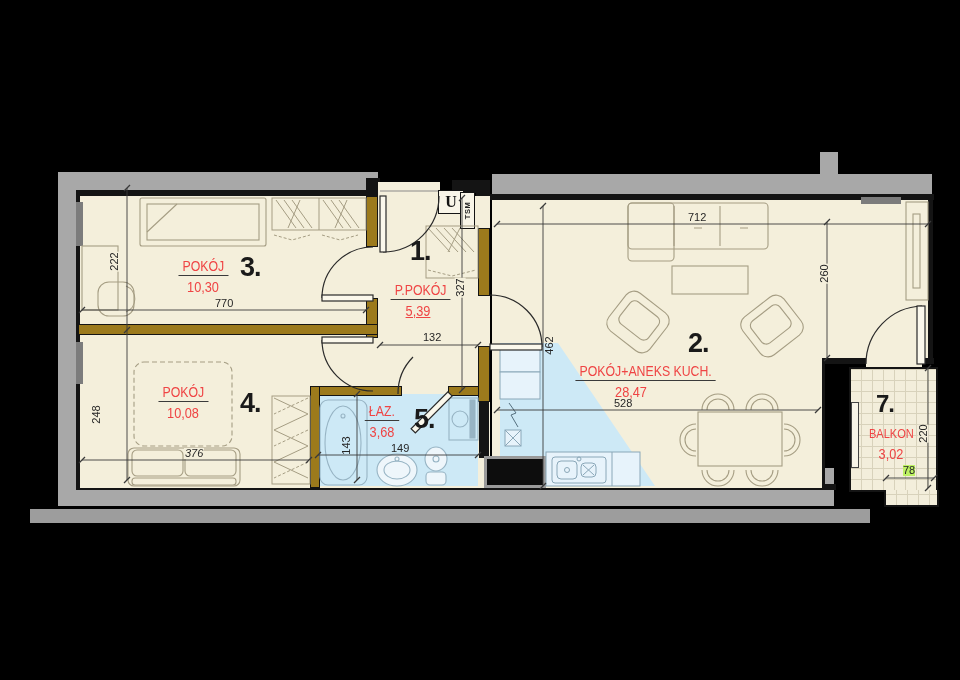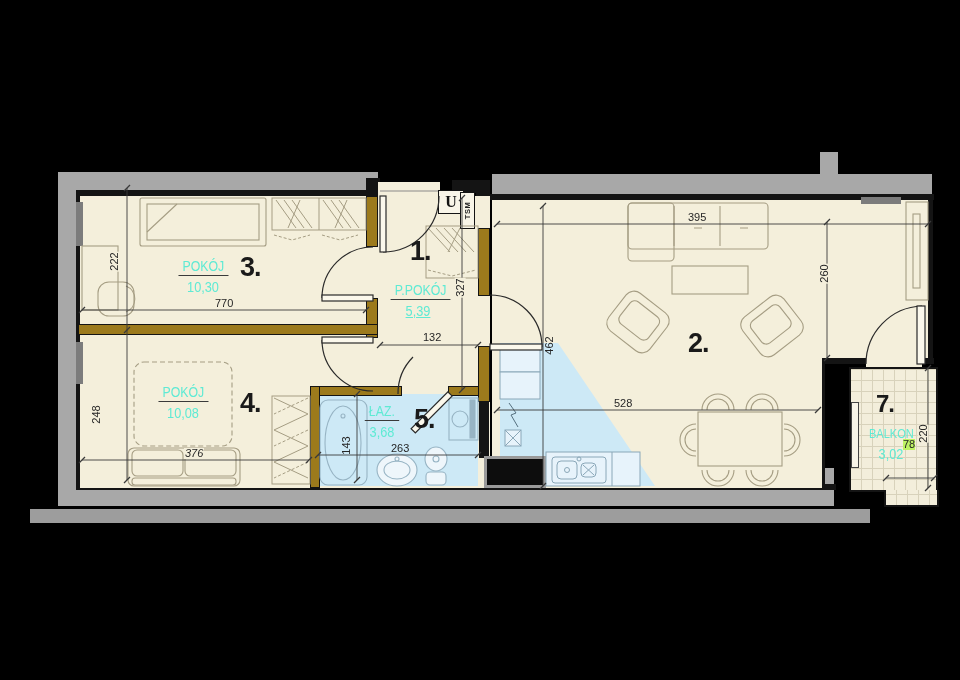--- a/index.html
+++ b/index.html
@@ -19,21 +19,21 @@
   
   .whitebox{background:#f8f5e8;border:1.6px solid #141414;box-sizing:border-box;
             display:flex;align-items:center;justify-content:center;}
   .ulabel{font-family:"Liberation Serif",serif;font-weight:bold;font-size:16px;color:#141414;}
   .tsm{font-size:7.5px;font-weight:bold;color:#222;transform:rotate(-90deg);letter-spacing:.5px;}
   
   .dim{position:absolute;font-size:11px;color:#262626;white-space:nowrap;line-height:11px;}
   .vert{transform:rotate(-90deg);transform-origin:center;}
   .dim.pad{background:#f4efdb;padding:0 1px;}
   
-  .rlabel{position:absolute;text-align:center;color:#5eead4;}
+  .rlabel{position:absolute;text-align:center;color:#ef4444;}
   .rname{display:inline-block;border-bottom:1.4px solid #3a3a3a;padding:0 5px 1px 5px;
          font-size:15px;line-height:16px;transform:scaleX(.82);transform-origin:center;white-space:nowrap;}
   .rname.noline{border-bottom:none;}
   .rarea{display:block;font-size:15px;line-height:17px;padding-top:2px;transform:scaleX(.85);transform-origin:center;white-space:nowrap;}
   .rnum{position:absolute;font-size:27px;font-weight:bold;color:#1a1a1a;letter-spacing:-1px;line-height:27px;}
   .rnum.small{font-size:24px;}
   
   .tiles{background-color:#f3eedb;background-image:
       repeating-linear-gradient(0deg,transparent 0 10px,#d8d2bb 10px 11px),
       repeating-linear-gradient(90deg,transparent 0 10px,#d8d2bb 10px 11px);}
@@ -268,37 +268,41 @@
         <path d="M883 481 L889 475 M931 481 L937 475"></path>
       </g>
     </g>
   </svg>
 
   <div class="dim vert pad" style="left:104px;top:256px;">222</div>
   <div class="dim pad" style="left:214px;top:298px;">770</div>
   <div class="dim vert pad" style="left:86px;top:409px;">248</div>
   <div class="dim pad" style="left:184px;top:448px;font-style:italic;">376</div>
   <div class="dim vert" style="left:337px;top:440px;">143</div>
-  <div class="dim" style="left:391px;top:443px;">263</div>
+  <div class="dim" style="left:391px;top:443px;">149</div>
   <div class="dim vert pad" style="left:450px;top:282px;">327</div>
   <div class="dim pad" style="left:422px;top:332px;">132</div>
   <div class="dim vert" style="left:540px;top:340px;">462</div>
   <div class="dim pad" style="left:613px;top:398px;">528</div>
-  <div class="dim pad" style="left:687px;top:212px;">395</div>
+  <div class="dim pad" style="left:687px;top:212px;">712</div>
   <div class="dim vert pad" style="left:814px;top:268px;">260</div>
   <div class="dim vert" style="left:914px;top:428px;background:#f3eedb;">220</div>
-  <div class="dim" style="left:903px;top:439px;background:#bef264;text-align:right;">78</div>
+  <div class="dim" style="left:903px;top:465px;background:#bef264;text-align:right;">78</div>
 
   <div class="rnum" style="left:410px;top:238px;">1.</div>
   <div class="rlabel" style="left:384px;top:281px;width:68px;text-decoration:underline;">
     <span class="rname">P.POKÓJ</span>
     <span class="rarea">5,39</span>
   </div>
 
   <div class="rnum" style="left:688px;top:330px;">2.</div>
+  <div class="rlabel" style="left:560px;top:362px;width:142px;">
+    <span class="rname">POKÓJ+ANEKS KUCH.</span>
+    <span class="rarea">28,47</span>
+  </div>
 
   <div class="rnum" style="left:240px;top:254px;">3.</div>
   <div class="rlabel" style="left:168px;top:257px;width:70px;">
     <span class="rname">POKÓJ</span>
     <span class="rarea">10,30</span>
   </div>
 
   <div class="rnum" style="left:240px;top:390px;">4.</div>
   <div class="rlabel" style="left:150px;top:383px;width:66px;">
     <span class="rname">POKÓJ</span>

